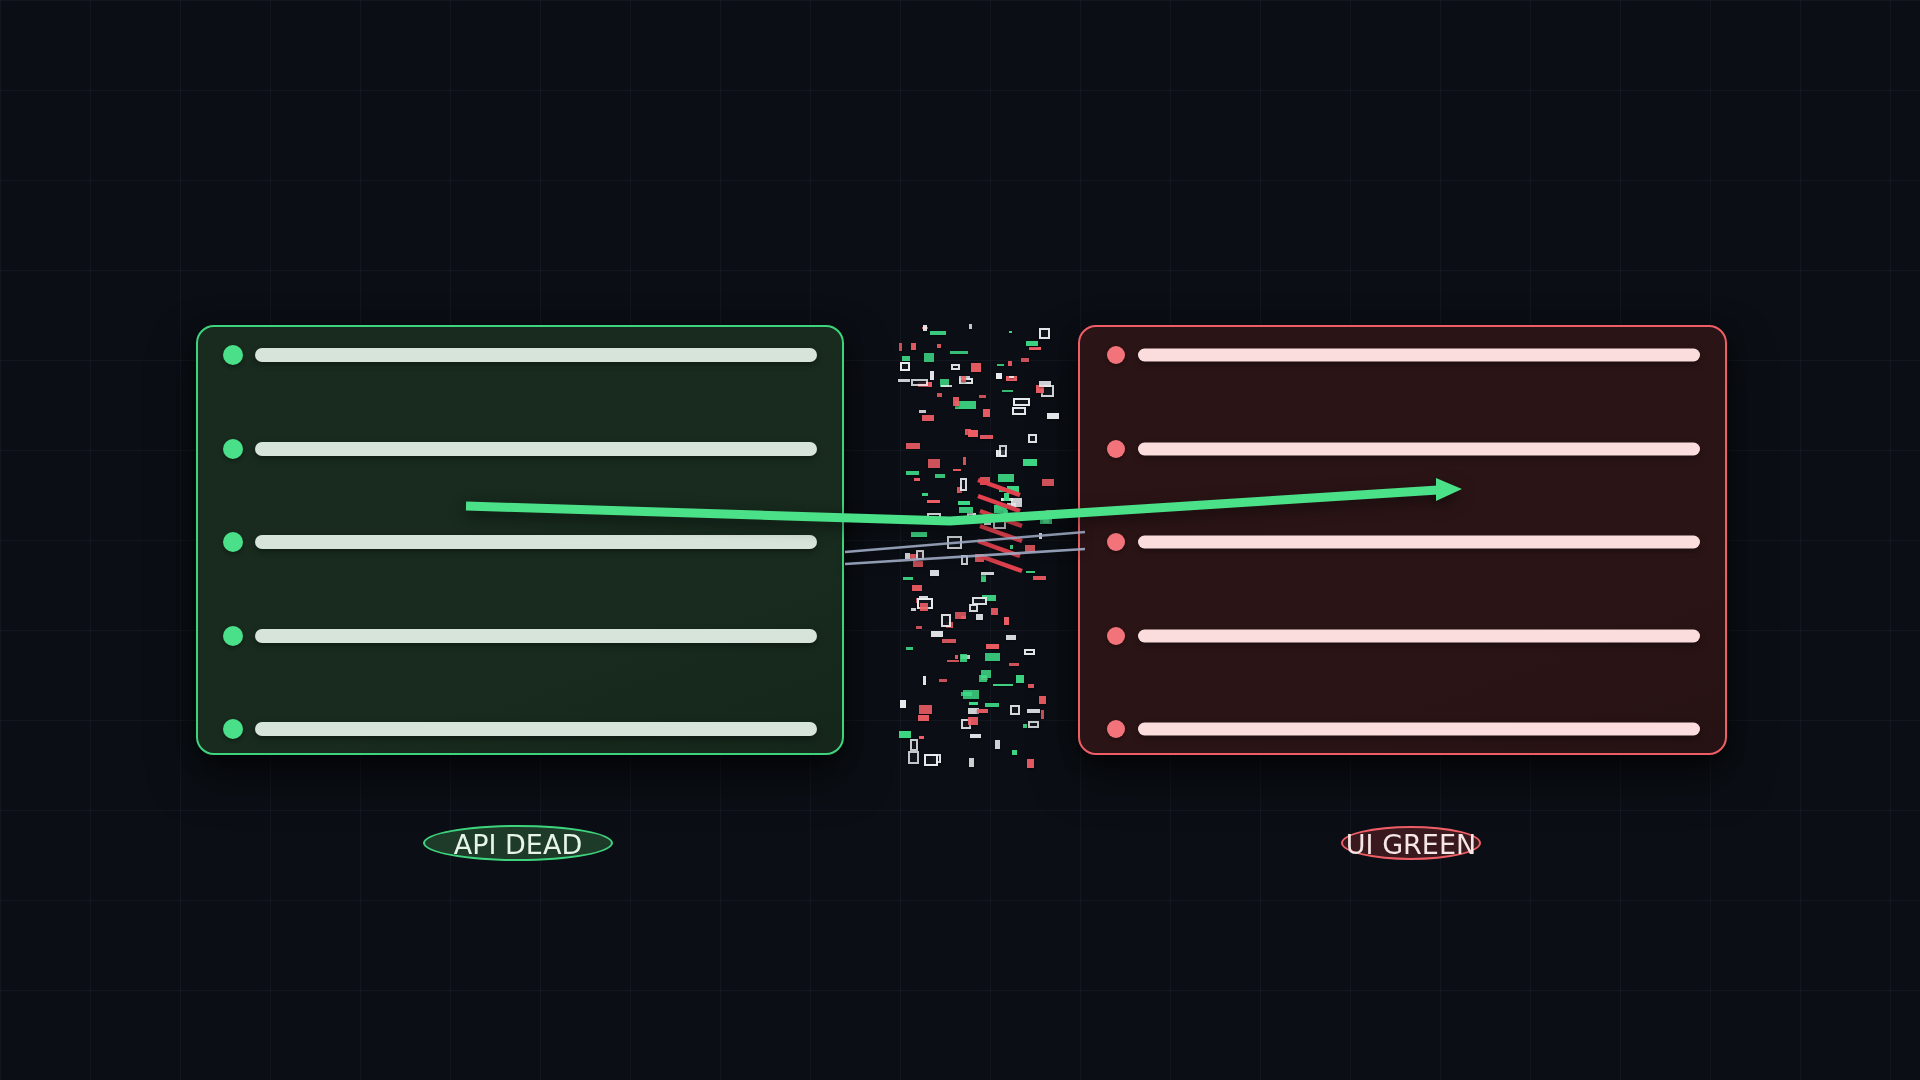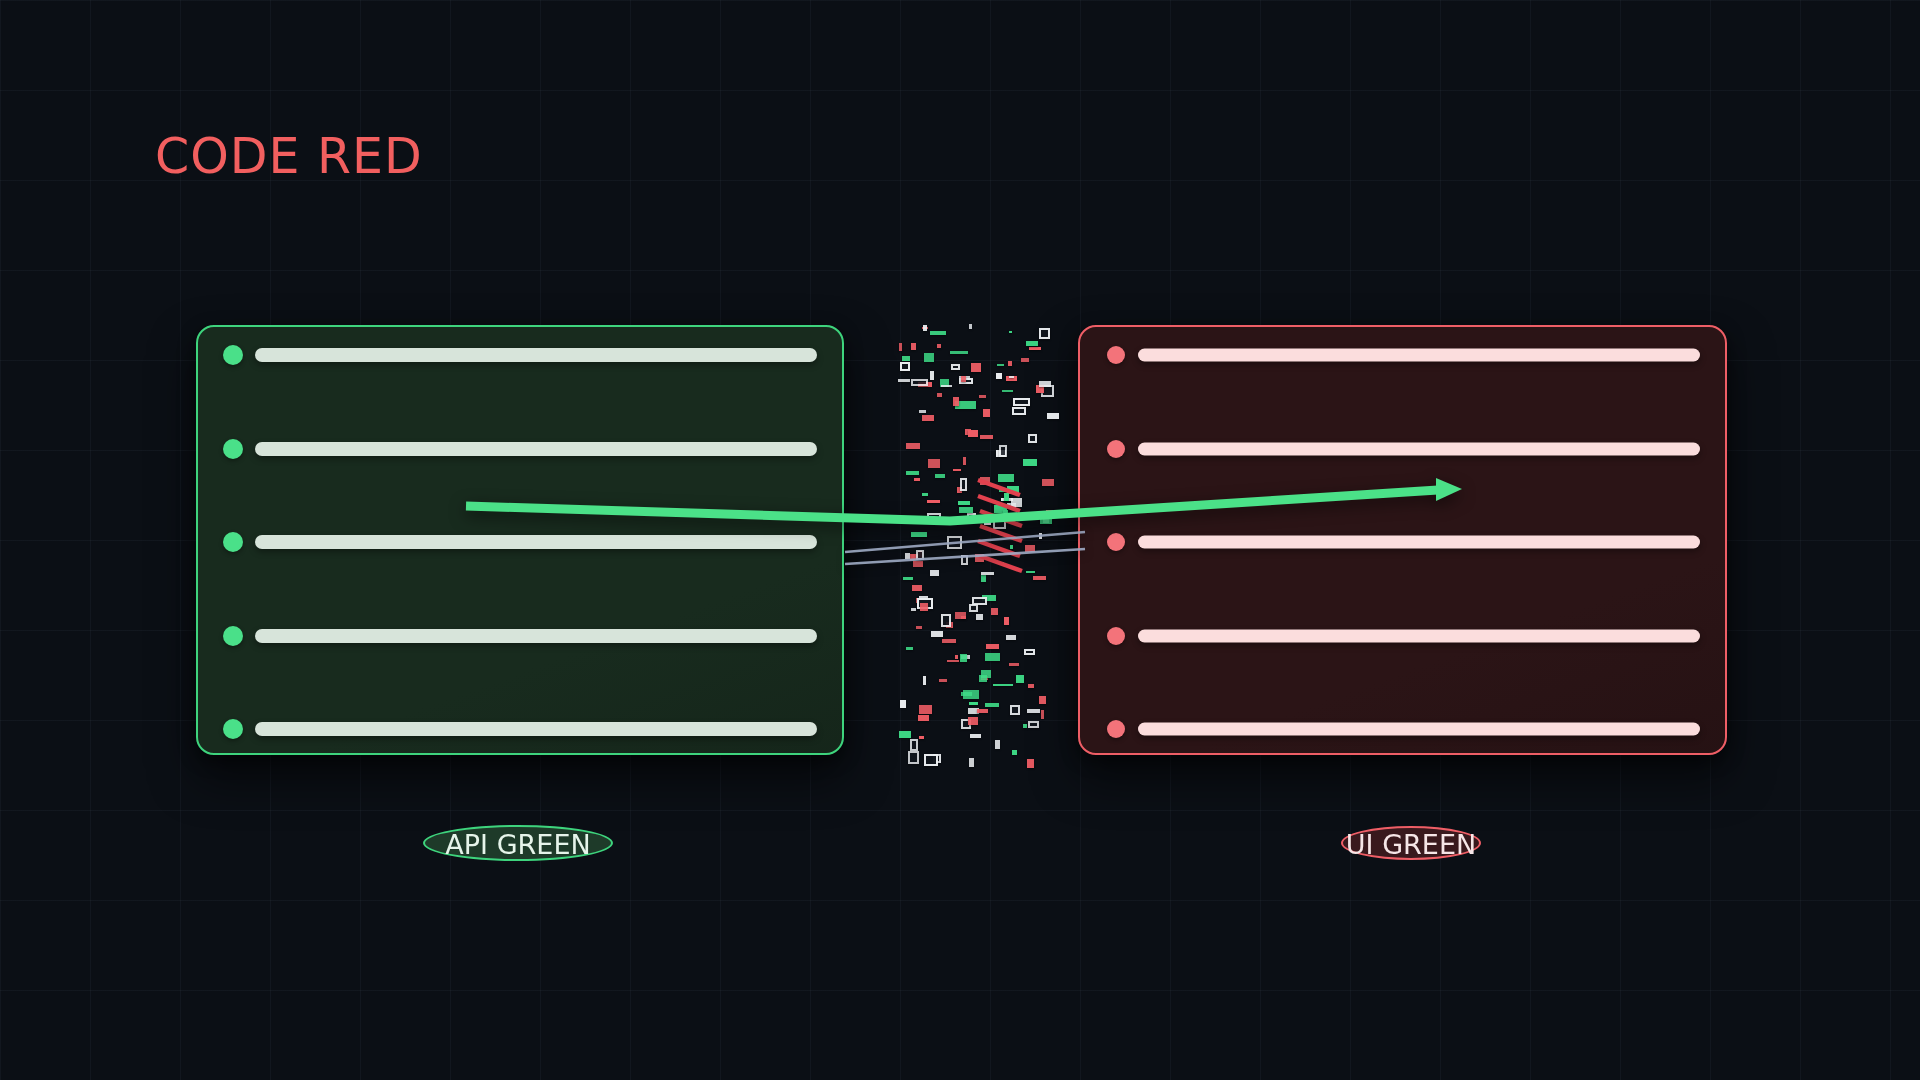--- a/index.html
+++ b/index.html
@@ -28,21 +28,20 @@
   .tag{position:absolute;border-radius:50%;border:2px solid;display:flex;
     align-items:center;justify-content:center;white-space:nowrap;
     font-size:27px;box-sizing:border-box;}
   .tag .tag-text{transform:translateY(1px);}
 </style>
 </head>
 <body>
 
 <div class="stage">
 
-  <div class="title" style="color: rgb(242, 95, 95);">CODE RED</div>
 
   <section class="panel green" id="panel-api" style="border-color: rgb(62, 212, 125); background: linear-gradient(160deg, rgb(24, 43, 30) 0%, rgb(24, 43, 30) 70%, rgba(0, 0, 0, 0.25) 130%), rgb(24, 43, 30);">
       <div class="row" style="top: 28px;">
         <span class="dot" style="left: 25px; height: 20px; width: 20px; background: rgb(74, 224, 137);"></span>
         <span class="bar" style="left: 57px; width: 562px; height: 14px; background: rgb(215, 228, 218);"></span>
       </div>
       <div class="row" style="top: 121.5px;">
         <span class="dot" style="left: 25px; height: 20px; width: 20px; background: rgb(74, 224, 137);"></span>
         <span class="bar" style="left: 57px; width: 562px; height: 14px; background: rgb(215, 228, 218);"></span>
       </div>
@@ -269,20 +268,20 @@
         <line x1="845" y1="552" x2="1085" y2="532" stroke="#9fabc4" stroke-width="2.5" stroke-opacity="0.9"></line>
         <line x1="845" y1="564" x2="1085" y2="549" stroke="#9fabc4" stroke-width="2.5" stroke-opacity="0.9"></line>
       </g>
     <g id="arrow-group" style="filter:drop-shadow(0 5px 8px rgba(0,0,0,.55))">
       <path id="arrow-shaft" fill="none" stroke-width="9" d="M466,506 L950,521 L1438,490" stroke="#4be188"></path>
       <polygon id="arrow-head" points="1436,478 1462,489 1436,501" fill="#4be188"></polygon>
     </g>
   </svg>
 
   <div class="tag" id="tag-api" style="left: 423px; top: 825px; width: 190px; height: 36px; border-color: rgb(62, 212, 125); background: rgb(30, 58, 41); color: rgb(230, 244, 234);">
-    <span class="tag-text">API GREEN</span>
+    <span class="tag-text">API DEAD</span>
   </div>
 
   <div class="tag" id="tag-ui" style="left: 1341px; top: 826px; width: 140px; height: 34px; border-color: rgb(239, 94, 102); background: rgb(57, 25, 29); color: rgb(246, 230, 231);">
     <span class="tag-text">UI GREEN</span>
   </div>
 
 </div>
 
 </body></html>

